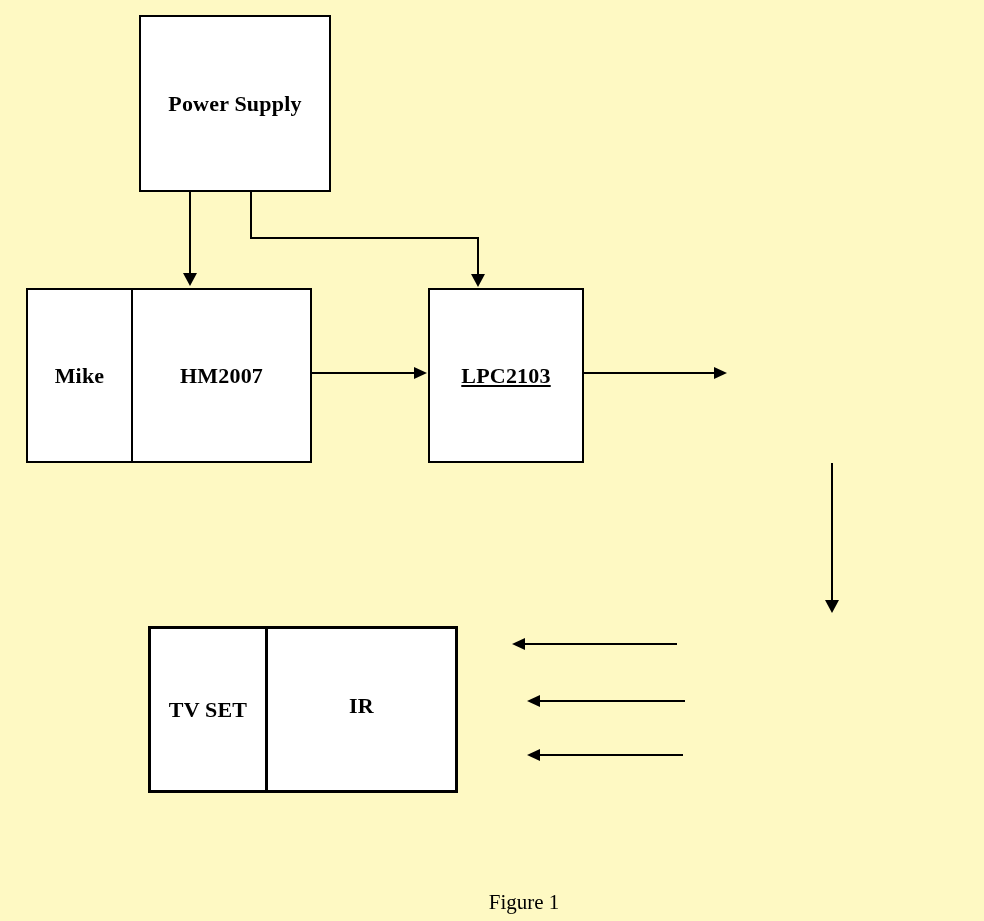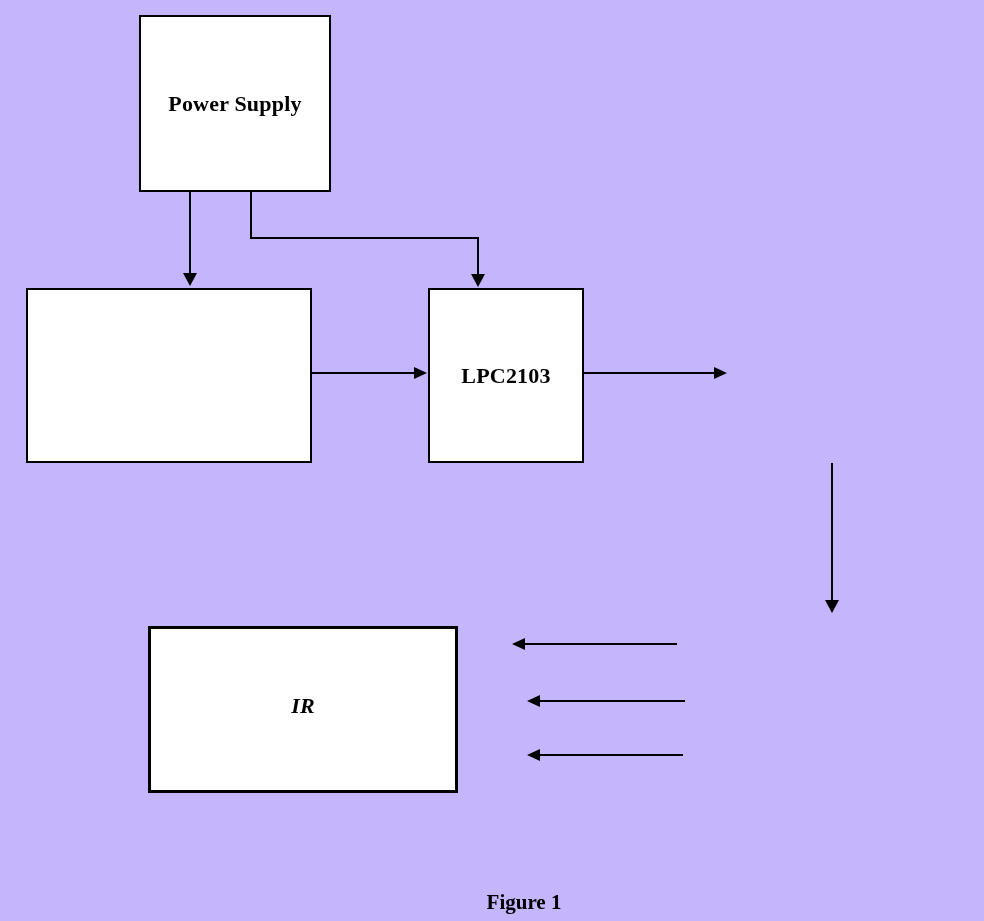--- a/index.html
+++ b/index.html
@@ -4,21 +4,21 @@
 <style>
   html, body {
     margin: 0;
     padding: 0;
     background: #ffffff;
   }
   #stage {
     position: relative;
     width: 984px;
     height: 921px;
-    background: #c4b5fd;
+    background: #fef9c3;
     overflow: hidden;
     font-family: "Liberation Serif", "DejaVu Serif", serif;
   }
   .box {
     position: absolute;
     box-sizing: border-box;
     border: 2px solid #000000;
     background: #ffffff;
     display: flex;
     align-items: center;
@@ -71,45 +71,54 @@
     border-bottom: 6px solid transparent;
     border-right: 13px solid #000000;
   }
   .two-line span { display: block; }
   .caption {
     position: absolute;
     left: 404px;
     top: 890px;
     width: 240px;
     text-align: center;
-    font-weight: bold;
+    font-weight: normal;
     font-size: 21px;
     color: #000000;
   }
 </style>
 </head>
 <body>
 
 <div id="stage">
 
   <div class="box" style="left:139px; top:15px; width:192px; height:177px;">
     <span>Power Supply</span>
   </div>
 
   <div class="box split" style="left:26px; top:288px; width:286px; height:175px;">
+    <div class="cell divided" style="width:105px;">
+      <span>Mike</span>
+    </div>
+    <div class="cell" style="flex:1;">
+      <span>HM2007</span>
+    </div>
   </div>
 
-  <div class="box" style="left:428px; top:288px; width:156px; height:175px;">
+  <div class="box" style="left:428px; top:288px; width:156px; height:175px;text-decoration:underline;">
     <span>LPC2103</span>
   </div>
 
 
 
   <div class="box thick split" style="left:148px; top:626px; width:310px; height:167px;">
-    <div class="cell two-line" style="flex:1; line-height:38px; padding-bottom:8px;font-style:italic;">
+    <div class="cell divided-thick" style="width:117px;">
+      <span>TV SET</span>
+    </div>
+    <div class="cell two-line" style="flex:1; line-height:38px; padding-bottom:8px;">
       <span>IR</span>
     </div>
   </div>
 
   <div class="vline" style="left:189px; top:192px; height:82px;"></div>
   <div class="arrow-down" style="left:183px; top:273px;"></div>
 
   <div class="vline" style="left:250px; top:192px; height:47px;"></div>
   <div class="hline" style="left:250px; top:237px; width:229px;"></div>
   <div class="vline" style="left:477px; top:237px; height:38px;"></div>

